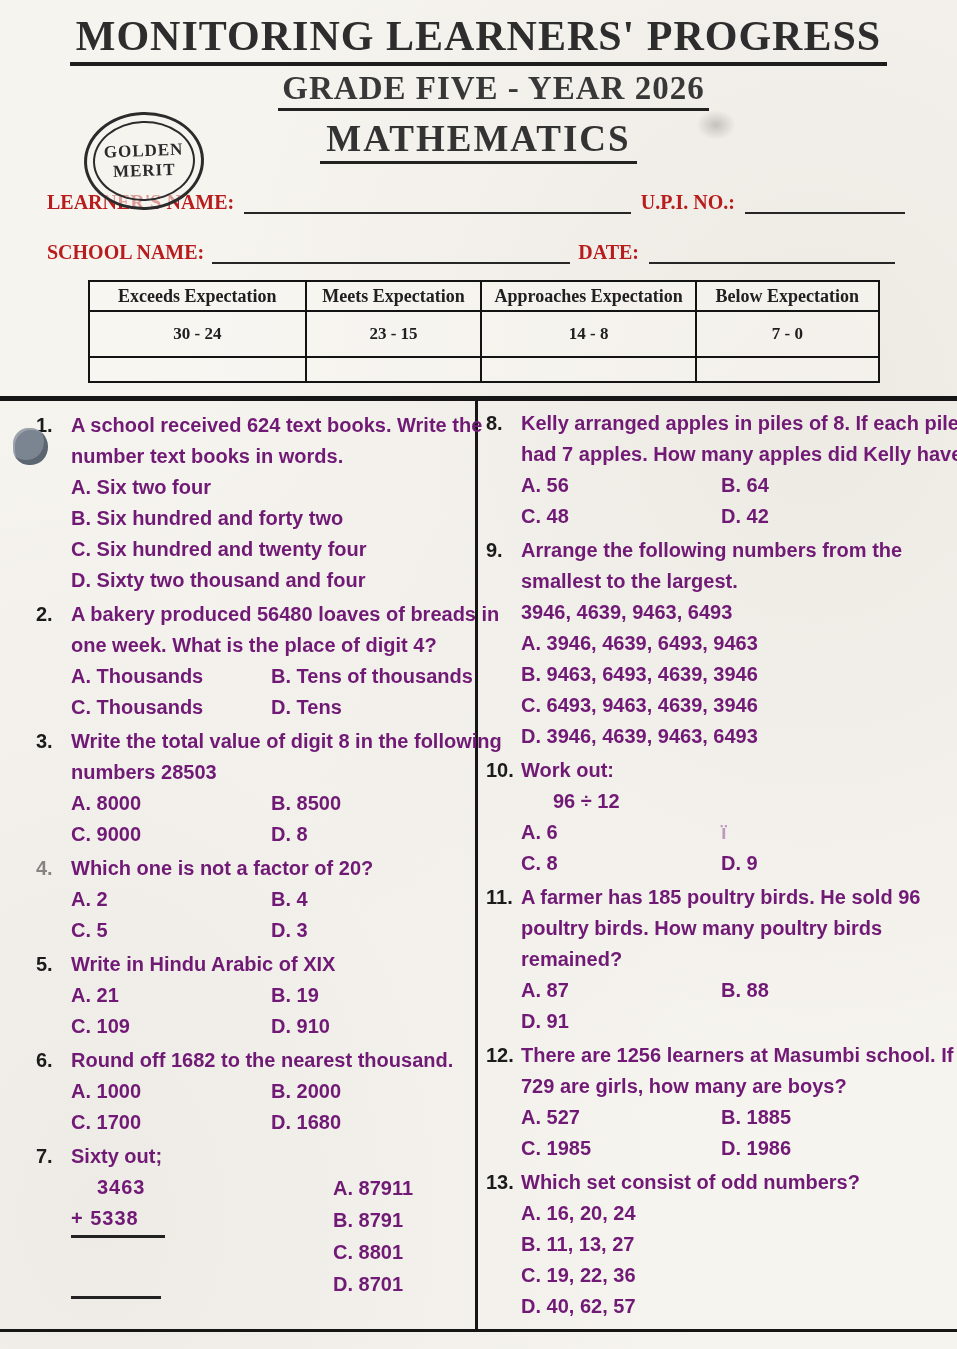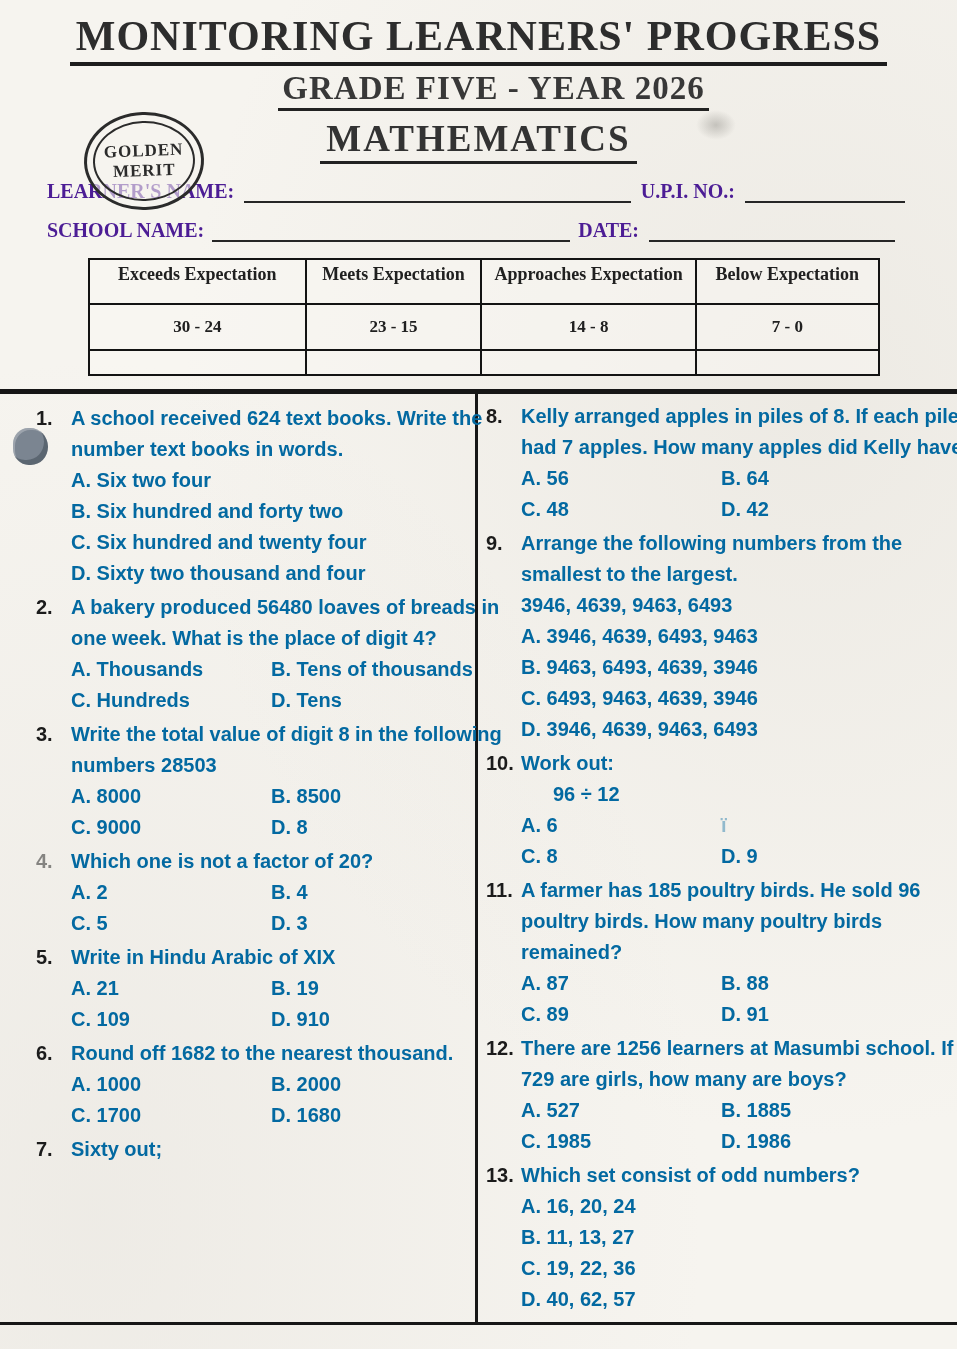--- a/index.html
+++ b/index.html
@@ -53,52 +53,52 @@
     background:radial-gradient(ellipse, rgba(160,158,152,.55), rgba(160,158,152,0) 70%);
   }
   .scan-blob {
     position:absolute; left:13px; top:428px; width:35px; height:37px;
     background:#7b8591; border-radius:46% 54% 52% 48%;
     box-shadow:inset -4px -5px 0 rgba(45,55,66,.4), inset 2px 2px 0 rgba(255,255,255,.25);
   }
   
   .field-row {
     display:flex; align-items:flex-end;
-    margin:16px 52px 0 47px;
-    font-family:"Liberation Serif", serif; font-weight:bold; font-size:20px; color:#4c1d95;
+    margin:27px 52px 0 47px;
+    font-family:"Liberation Serif", serif; font-weight:bold; font-size:20px; color:#b91c1c;
     white-space:nowrap;
   }
   .fill { border-bottom:2px solid #262626; height:20px; }
   .fill.grow { flex:1; margin:0 10px; }
   .fill.upi { width:160px; margin-left:10px; }
   .fill.school { width:358px; margin:0 8px; }
   
   .gt { margin:16px 0 0 88px; width:788px; border:2px solid #131313; background:rgba(250,248,244,.5); }
   .gt-row { display:flex; }
   .gt-cell {
     border-right:2px solid #131313; box-sizing:border-box;
     text-align:center; font-family:"Liberation Serif", serif; color:#202020;
   }
   .gt-cell:nth-child(1){ width:27.5%; } .gt-cell:nth-child(2){ width:22.3%; }
   .gt-cell:nth-child(3){ width:27.2%; } .gt-cell:nth-child(4){ width:23%; border-right:none; }
-  .gt-head .gt-cell { font-weight:bold; font-size:18px; padding:4px 0 18px; border-bottom:2px solid #131313; }
+  .gt-head .gt-cell { font-weight:bold; font-size:18px; padding:4px 0 3px; border-bottom:2px solid #131313; }
   .gt-range .gt-cell { font-size:17px; font-weight:bold; padding:12px 0; border-bottom:2px solid #131313; }
   .gt-empty .gt-cell { height:23px; }
   
   .qarea {
     display:flex; margin-top:13px;
     border-top:5px solid #161616; border-bottom:3px solid #161616;
     min-height:908px; box-sizing:content-box;
   }
   .col-left  { width:478px; flex:none; border-right:3px solid #161616; box-sizing:border-box; padding:9px 0 4px 36px; }
   .col-right { flex:1; padding:7px 0 4px 8px; }
   .q { display:flex; margin-bottom:3px; }
   .qnum { width:35px; flex:none; font-size:20px; line-height:31px; font-weight:bold; color:#1b1b1b; }
   .qnum.faint { opacity:.5; }
-  .qbody { flex:1; font-size:20px; line-height:31px; font-weight:bold; color:#0369a1; }
+  .qbody { flex:1; font-size:20px; line-height:31px; font-weight:bold; color:#701a75; }
   .stem, .opt { white-space:nowrap; }
   .expr { padding-left:32px; white-space:nowrap; }
   .opt-row.two { display:grid; grid-template-columns:200px 1fr; }
   .faint { opacity:.4; }
   
   .worksum { display:flex; }
   .sum-stack { width:262px; flex:none; box-sizing:border-box; }
   .sum-top { padding-left:26px; letter-spacing:1px; }
   .sum-bottom { width:94px; border-bottom:3px solid #222; letter-spacing:1px; padding-bottom:1px; }
   .sum-blank { width:90px; border-bottom:3px solid #222; height:48px; margin-top:10px; }
@@ -185,21 +185,21 @@
       <div class="q">
         <div class="qnum">2.</div>
         <div class="qbody">
           <div class="stem">A bakery produced 56480 loaves of breads in</div>
           <div class="stem">one week. What is the place of digit 4?</div>
           <div class="opt-row two">
             <div class="opt">A. Thousands</div>
             <div class="opt">B. Tens of thousands</div>
           </div>
           <div class="opt-row two">
-            <div class="opt">C. Hundreds</div>
+            <div class="opt">C. Thousands</div>
             <div class="opt">D. Tens</div>
           </div>
         </div>
       </div>
       <div class="q">
         <div class="qnum">3.</div>
         <div class="qbody">
           <div class="stem">Write the total value of digit 8 in the following</div>
           <div class="stem">numbers 28503</div>
           <div class="opt-row two">
@@ -251,20 +251,33 @@
           <div class="opt-row two">
             <div class="opt">C. 1700</div>
             <div class="opt">D. 1680</div>
           </div>
         </div>
       </div>
       <div class="q">
         <div class="qnum">7.</div>
         <div class="qbody">
           <div class="stem">Sixty out;</div>
+          <div class="worksum">
+            <div class="sum-stack">
+              <div class="sum-top">3463</div>
+              <div class="sum-bottom">+ 5338</div>
+              <div class="sum-blank"></div>
+            </div>
+            <div class="sum-opts">
+              <div>A. 87911</div>
+              <div>B. 8791</div>
+              <div>C. 8801</div>
+              <div>D. 8701</div>
+            </div>
+          </div>
         </div>
       </div>
     </div>
   <div class="col-right">
       <div class="q">
         <div class="qnum">8.</div>
         <div class="qbody">
           <div class="stem">Kelly arranged apples in piles of 8. If each pile</div>
           <div class="stem">had 7 apples. How many apples did Kelly have?</div>
           <div class="opt-row two">
@@ -316,21 +329,20 @@
         <div class="qnum">11.</div>
         <div class="qbody">
           <div class="stem">A farmer has 185 poultry birds. He sold 96</div>
           <div class="stem">poultry birds. How many poultry birds</div>
           <div class="stem">remained?</div>
           <div class="opt-row two">
             <div class="opt">A. 87</div>
             <div class="opt">B. 88</div>
           </div>
           <div class="opt-row two">
-            <div class="opt">C. 89</div>
             <div class="opt">D. 91</div>
           </div>
         </div>
       </div>
       <div class="q">
         <div class="qnum">12.</div>
         <div class="qbody">
           <div class="stem">There are 1256 learners at Masumbi school. If</div>
           <div class="stem">729 are girls, how many are boys?</div>
           <div class="opt-row two">

